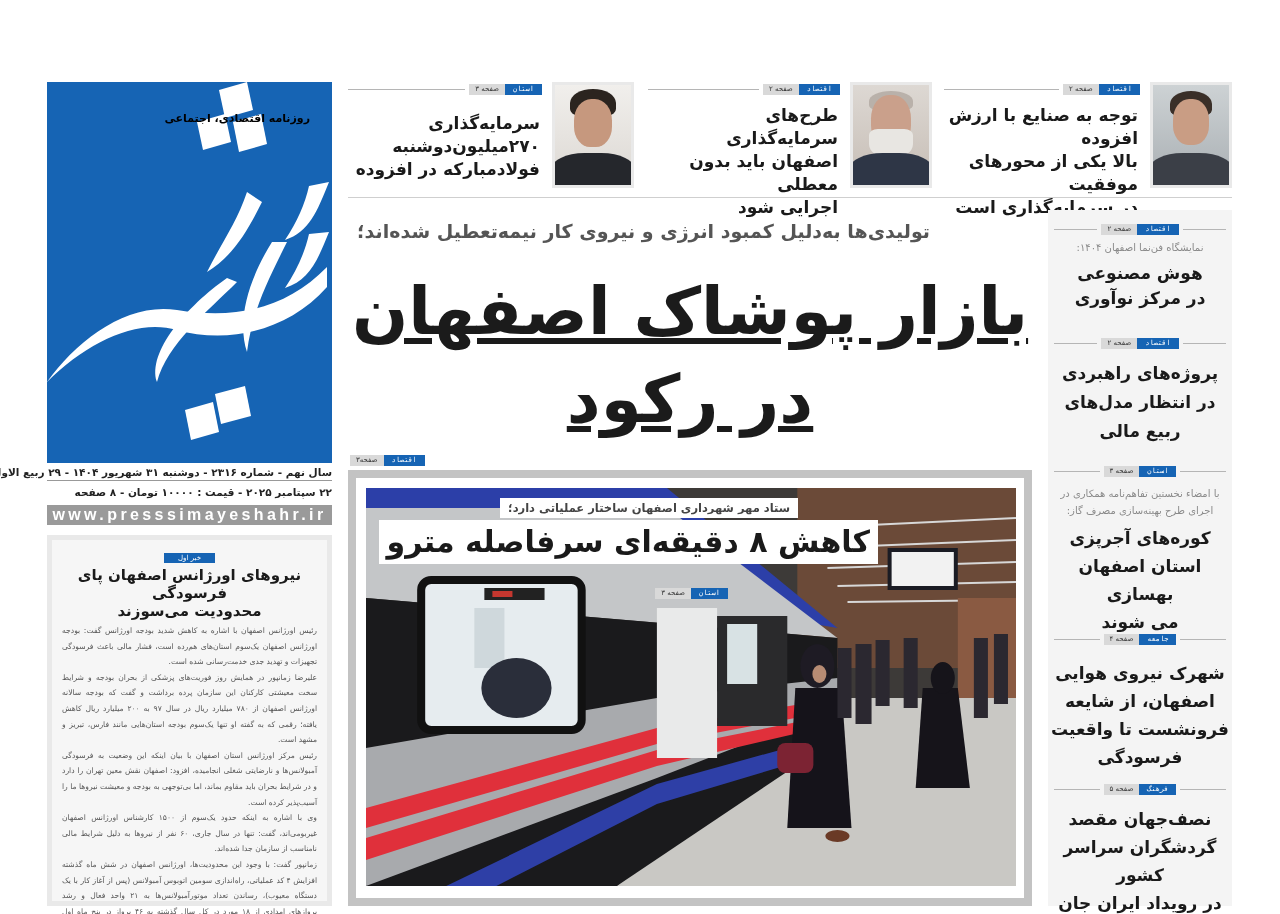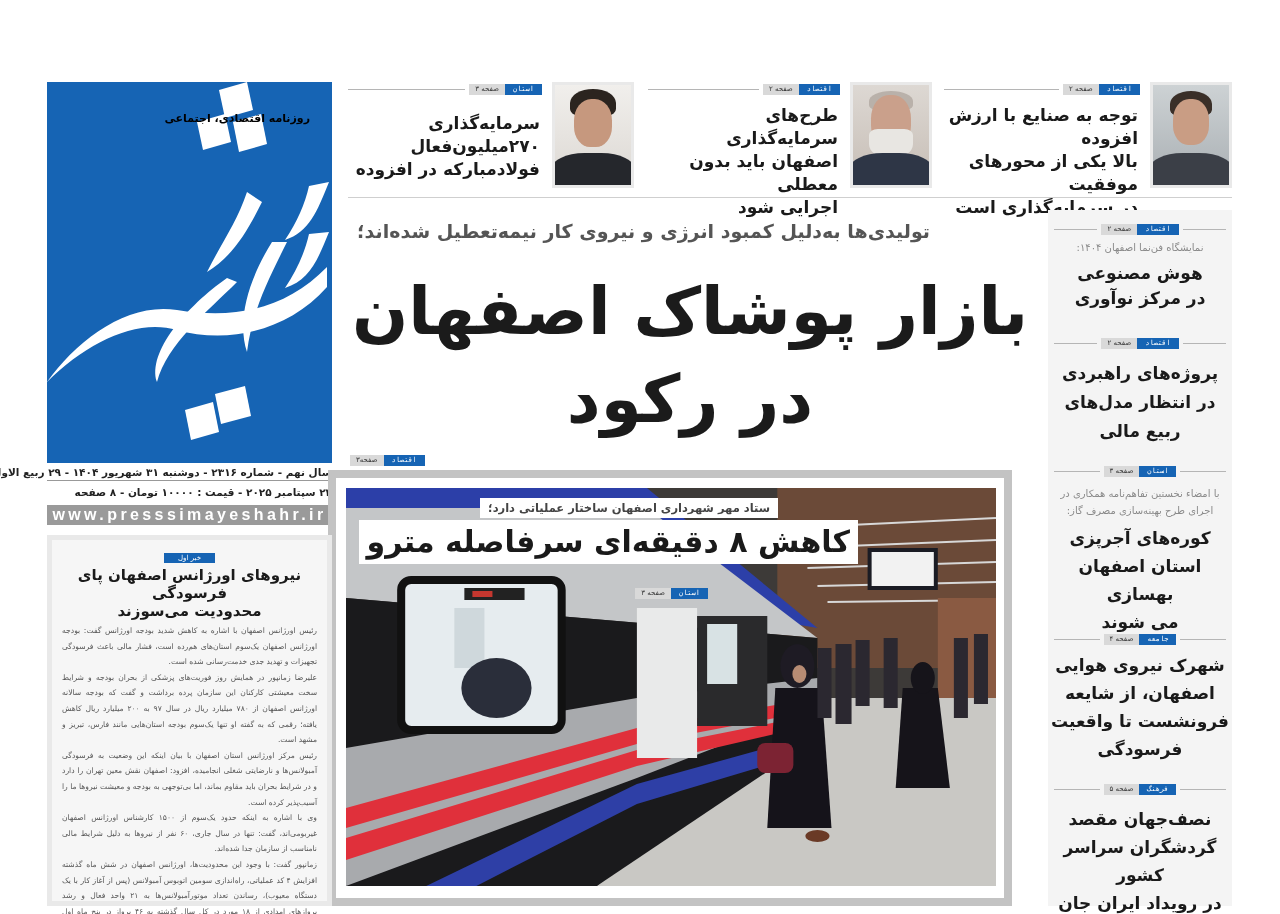--- a/index.html
+++ b/index.html
@@ -33,25 +33,25 @@
   .teaser .head { position: absolute; font-weight: bold; font-size: 17px; line-height: 23px; text-align: right; color: #1a1a1a; }
 
   .face { position: absolute; left: 50%; transform: translateX(-50%); border-radius: 45% 45% 42% 42%; }
   .hair { position: absolute; left: 50%; transform: translateX(-50%); border-radius: 50% 50% 30% 30%; }
   .suit { position: absolute; left: -5%; right: -5%; bottom: -10px; height: 42%; border-radius: 40% 40% 0 0; }
 
   .hr-top { left: 348px; top: 197px; width: 884px; height: 1px; background: #cfcfcf; }
 
   
   .kicker { left: 350px; top: 220px; width: 580px; text-align: right; font-size: 19px; font-weight: bold; color: #555; }
-  .main-head { left: 350px; top: 268px; width: 680px; text-align: center; font-size: 66px; font-weight: 900; line-height: 88px; color: #1b1b1b; letter-spacing: -1px; font-family: "DejaVu Sans", sans-serif; }
+  .main-head { left: 350px; top: 268px; width: 680px; text-align: center; font-size: 66px; font-weight: 900; line-height: 88px; color: #1b1b1b; letter-spacing: -1px; font-family: "DejaVu Sans", sans-serif; text-decoration: underline; }
   .main-tag { left: 350px; top: 447px; }
 
   
-  .photo-frame { left: 328px; top: 470px; width: 684px; height: 436px; background: #c3c3c3; padding: 8px; }
+  .photo-frame { left: 348px; top: 470px; width: 684px; height: 436px; background: #c3c3c3; padding: 8px; }
   .photo-inner { width: 100%; height: 100%; background: #fff; padding: 10px 8px 12px 10px; }
   .photo { position: relative; width: 100%; height: 100%; overflow: hidden; background: #5b5a58; }
 
   .sub-kicker { position: absolute; right: 218px; top: 10px; background: #fff; color: #444; font-size: 11.5px; font-weight: bold; padding: 3px 8px; }
   .photo-head { position: absolute; right: 138px; top: 32px; background: #fff; color: #1a1a1a; font-size: 30px; font-weight: 900; padding: 4px 8px; line-height: 36px; white-space: nowrap; }
   .photo-tag { position: absolute; right: 288px; top: 92px; }
 
   
   .right-col { left: 1048px; top: 210px; width: 184px; height: 696px; background: #f4f4f4; }
   .rc-item { position: absolute; left: 0; width: 184px; text-align: center; }
@@ -147,21 +147,21 @@
   </div>
   <div class="photo">
     <div class="ph" style="background:linear-gradient(#f1efec,#dcd8d3);">
       <div class="hair" style="top:4px; width:46px; height:28px; background:#2b241f;"></div>
       <div class="face" style="top:14px; width:38px; height:48px; background:#c6987e;"></div>
       <div class="suit" style="background:#25272c;"></div>
     </div>
   </div>
   <div class="head" style="right:94px; top:34px; width:190px;">
     <div>سرمایه‌گذاری</div>
-    <div>۲۷۰میلیون‌فعال</div>
+    <div>۲۷۰میلیون‌دوشنبه</div>
     <div>فولادمبارکه در افزوده</div>
   </div>
 </div>
 
 <div class="abs hr-top"></div>
 
 <div class="abs kicker">تولیدی‌ها به‌دلیل کمبود انرژی و نیروی کار نیمه‌تعطیل شده‌اند؛</div>
 <div class="abs main-head">
   <div>بازار پوشاک اصفهان</div>
   <div>در رکود</div>
@@ -300,21 +300,21 @@
 
   <div class="rc-item" style="top:424px;">
     <div class="rule-tag" style="position:relative; width:172px; margin:0 6px;">
       <span class="line" style="margin-right:0; margin-left:4px;"></span>
       <span class="tag">
         <span class="sec">جامعه</span>
         <span class="pg">صفحه ۴</span>
       </span>
       <span class="line"></span>
     </div>
-    <div class="rc-head" style="margin-top:6px; line-height:28px;">
+    <div class="rc-head" style="margin-top:14px; line-height:28px;">
       <div>شهرک نیروی هوایی</div>
       <div>اصفهان، از شایعه</div>
       <div>فرونشست تا واقعیت</div>
       <div>فرسودگی</div>
     </div>
   </div>
 
   <div class="rc-item" style="top:574px;">
     <div class="rule-tag" style="position:relative; width:172px; margin:0 6px;">
       <span class="line" style="margin-right:0; margin-left:4px;"></span>

